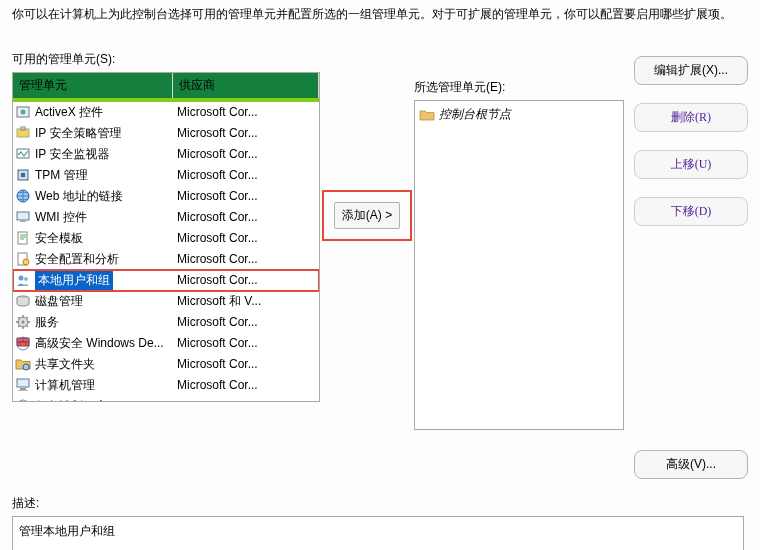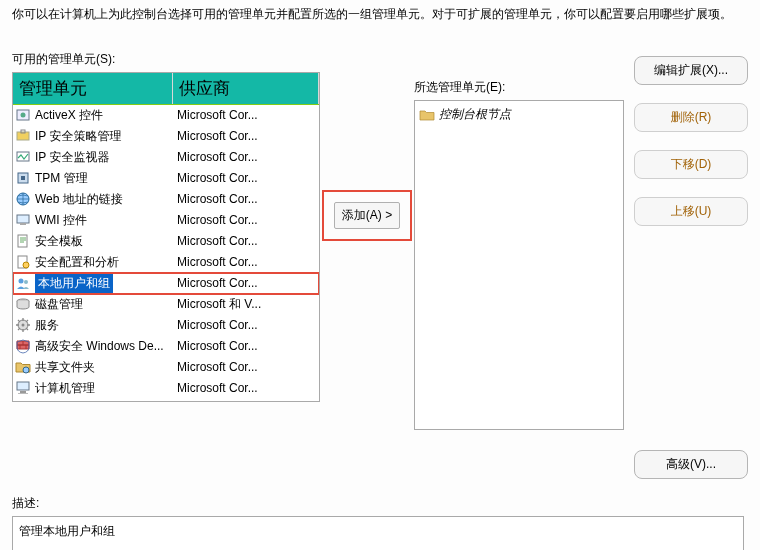--- a/index.html
+++ b/index.html
@@ -23,23 +23,23 @@
 .panel-label { font-size: 12px; margin-bottom: 4px; }
 .table-box {
   border: 1px solid #a9a9a9;
   background: #fff;
   height: 330px;
   overflow: hidden;
   position: relative;
 }
 .table-header {
   display: flex;
-  background: #14b8a6;
-  border-bottom: 1px solid #84cc16;
-  font-size: 17px;
+  background: #15803d;
+  border-bottom: 4px solid #84cc16;
+  font-size: 12px;
 }
 .th {
   padding: 4px 6px;
   border-right: 1px solid #d8d8d8;
 }
 .th.c1 { width: 160px; }
 .th.c2 { flex: 1; }
 .rows { overflow-y: auto; height: 306px; }
 .row {
   display: flex;
@@ -75,21 +75,21 @@
 .btn {
   background: #f6f6f6;
   border: 1px solid #b5b5b5;
   border-radius: 8px;
   padding: 5px 4px;
   font-size: 12px;
   font-family: inherit;
   cursor: pointer;
   min-width: 110px;
 }
-.btn.disabled { color: #a16207; border-color: #cfcfcf; background: #f7f7f7; cursor: default; }
+.btn.disabled { color: #4c1d95; border-color: #cfcfcf; background: #f7f7f7; cursor: default; font-family: Liberation Serif, serif; }
 .add-btn-wrap {
   border: 2px solid #e44a3a;
   padding: 10px 10px;
 }
 .add-btn {
   background: #f6f6f6;
   border: 1px solid #b0b0b0;
   border-radius: 2px;
   padding: 4px 6px;
   font-size: 12px;
@@ -330,22 +330,22 @@
               </svg>
           </span>
           <span>控制台根节点</span>
         </div>
       </div>
     </div>
 
     <div class="col-buttons">
       <button class="btn">编辑扩展(X)...</button>
       <button class="btn disabled">删除(R)</button>
+      <button class="btn disabled">上移(U)</button>
       <button class="btn disabled">下移(D)</button>
-      <button class="btn disabled">上移(U)</button>
       <div class="spacer-tall"></div>
       <button class="btn">高级(V)...</button>
     </div>
   </div>
 
   <div class="desc-label">描述:</div>
   <div class="desc-box">管理本地用户和组</div>
 </div>
 
 </body></html>

